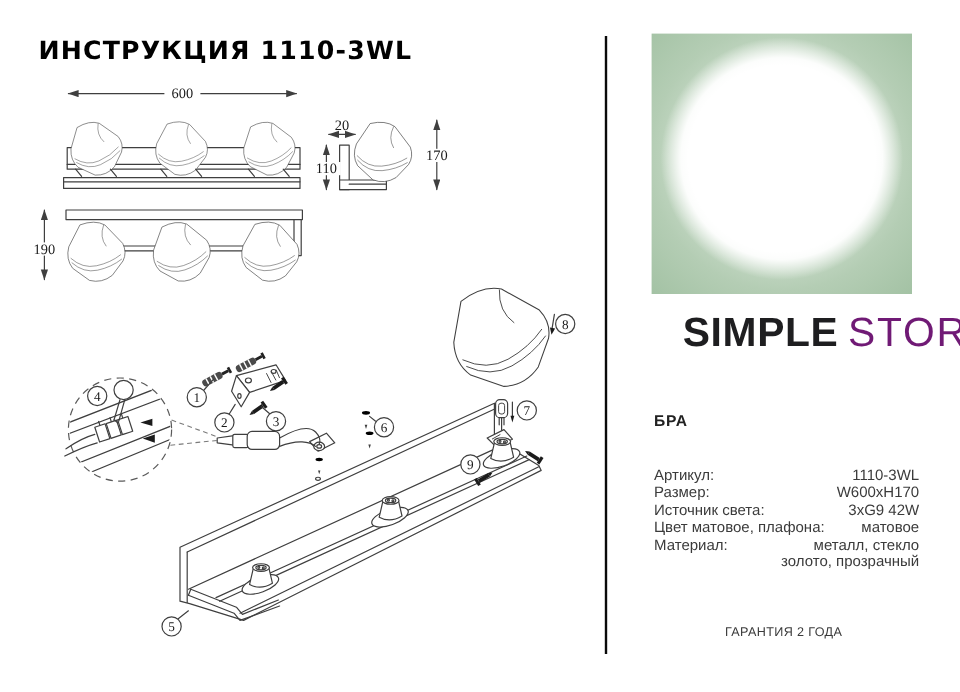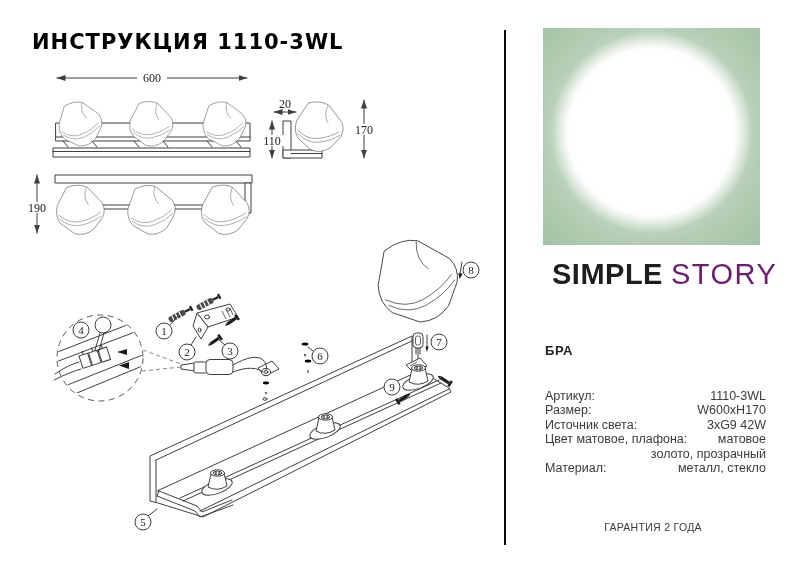--- a/index.html
+++ b/index.html
@@ -6,22 +6,22 @@
   .page{position:relative;width:800px;height:577px;background:#fff;overflow:hidden;
         font-family:"Liberation Sans",sans-serif;}
   .title{position:absolute;left:28px;top:26px;margin:4px;font-size:21px;font-weight:800;
          letter-spacing:1px;color:#000;font-family:"DejaVu Sans","Liberation Sans",sans-serif;}
   .drawing{position:absolute;left:0;top:0;}
   .divider{position:absolute;left:504px;top:30px;width:2px;height:515px;background:#0a0a0a;}
   .brand-square{position:absolute;left:543px;top:28px;width:217px;height:217px;
     background:
       radial-gradient(circle at 50% 48%, #ffffff 0 78px, rgba(255,255,255,.95) 84px, rgba(255,255,255,0) 101px),
       radial-gradient(circle at 50% 48%, #d7e5d7 55px, #b4cdb4 110px, #a0c0a1 165px);}
-  .brand-name{position:absolute;left:552px;top:258px;width:219px;display:flex;gap:8px;
-    align-items:baseline;font-size:29px;color:#1e1e20;letter-spacing:.5px;}
+  .brand-name{position:absolute;left:569px;top:258px;width:219px;display:flex;gap:8px;
+    align-items:baseline;font-size:34px;color:#1e1e20;letter-spacing:.5px;}
   .brand-name .w1{font-weight:bold;}
   .brand-name .w2{font-weight:normal;color:#701a75;letter-spacing:1.5px;}
   .ptype{position:absolute;left:545px;top:343px;font-size:13px;font-weight:bold;
          letter-spacing:.6px;color:#222;}
   .specs{position:absolute;left:545px;top:389px;width:221px;font-size:12.5px;color:#3b3b3b;}
   .srow{display:flex;justify-content:space-between;height:14.4px;line-height:14.4px;white-space:nowrap;}
   .srow .sv{text-align:right;flex:1 1 auto;}
   .srow .sl{padding-right:6px;}
   .footer{position:absolute;left:541px;top:520px;width:224px;text-align:center;
           font-size:10.5px;line-height:14.5px;letter-spacing:.3px;color:#3b3b3b;}
@@ -354,26 +354,26 @@
     </div>
     <div class="srow">
       <span class="sl">Источник света:</span>
       <span class="sv">3xG9 42W</span>
     </div>
     <div class="srow">
       <span class="sl">Цвет матовое, плафона:</span>
       <span class="sv">матовое</span>
     </div>
     <div class="srow">
+      <span class="sl">Материал:</span>
+      <span class="sv">металл, стекло</span>
+    </div>
+    <div class="srow">
       <span class="sl"></span>
       <span class="sv">золото, прозрачный</span>
-    </div>
-    <div class="srow">
-      <span class="sl">Материал:</span>
-      <span class="sv">металл, стекло</span>
     </div>
   </div>
 
   <div class="footer">
     <div>ГАРАНТИЯ 2 ГОДА</div>
   </div>
 
 </div>
 
 </body></html>

